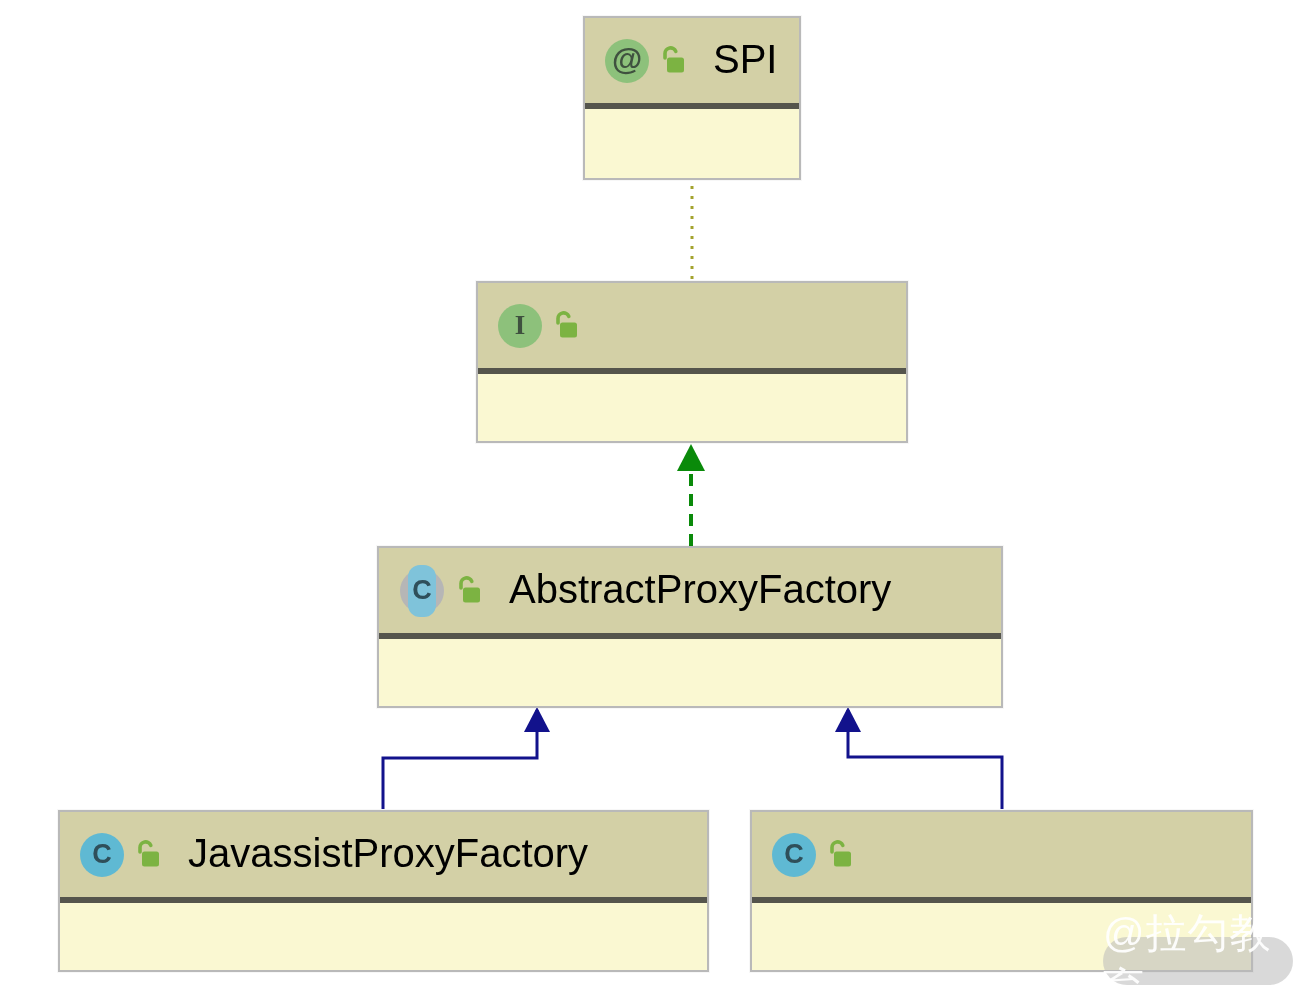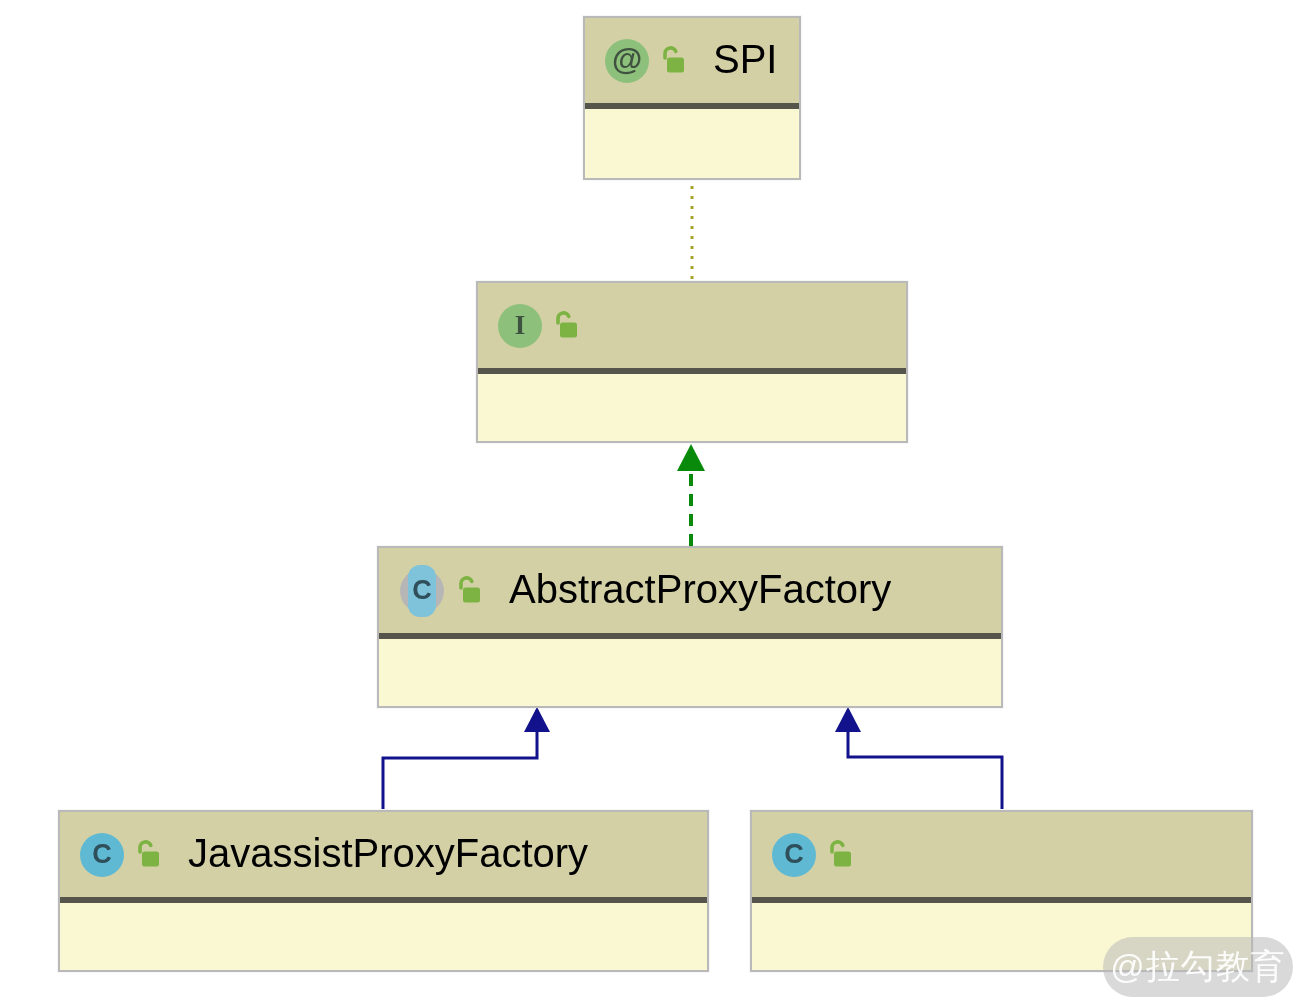--- a/index.html
+++ b/index.html
@@ -57,24 +57,24 @@
   .abstract-icon .icon-letter{
     position:absolute;left:0;top:4px;width:46px;height:44px;
     display:flex;align-items:center;justify-content:center;
     color:var(--blue-icon-letter,#2f4f5a);
   }
 
   .lock{flex:0 0 26px;transform:translateY(-2px);}
 
   .watermark{
     position:absolute;z-index:5;
-    left:1103px;top:937px;width:190px;height:60px;border-radius:30px;
+    left:1103px;top:937px;width:190px;height:48px;border-radius:30px;
     background:var(--watermark-bg,rgba(185,185,185,0.55));
     display:flex;align-items:center;justify-content:center;
-    font-size:34px;color:var(--watermark-text,rgba(255,255,255,0.92));
+    font-size:41px;color:var(--watermark-text,rgba(255,255,255,0.92));
     letter-spacing:1px;
   }
 </style>
 </head>
 <body>
 
 <div class="canvas">
 
   <svg class="edges" viewBox="0 0 1304 1008">
 

